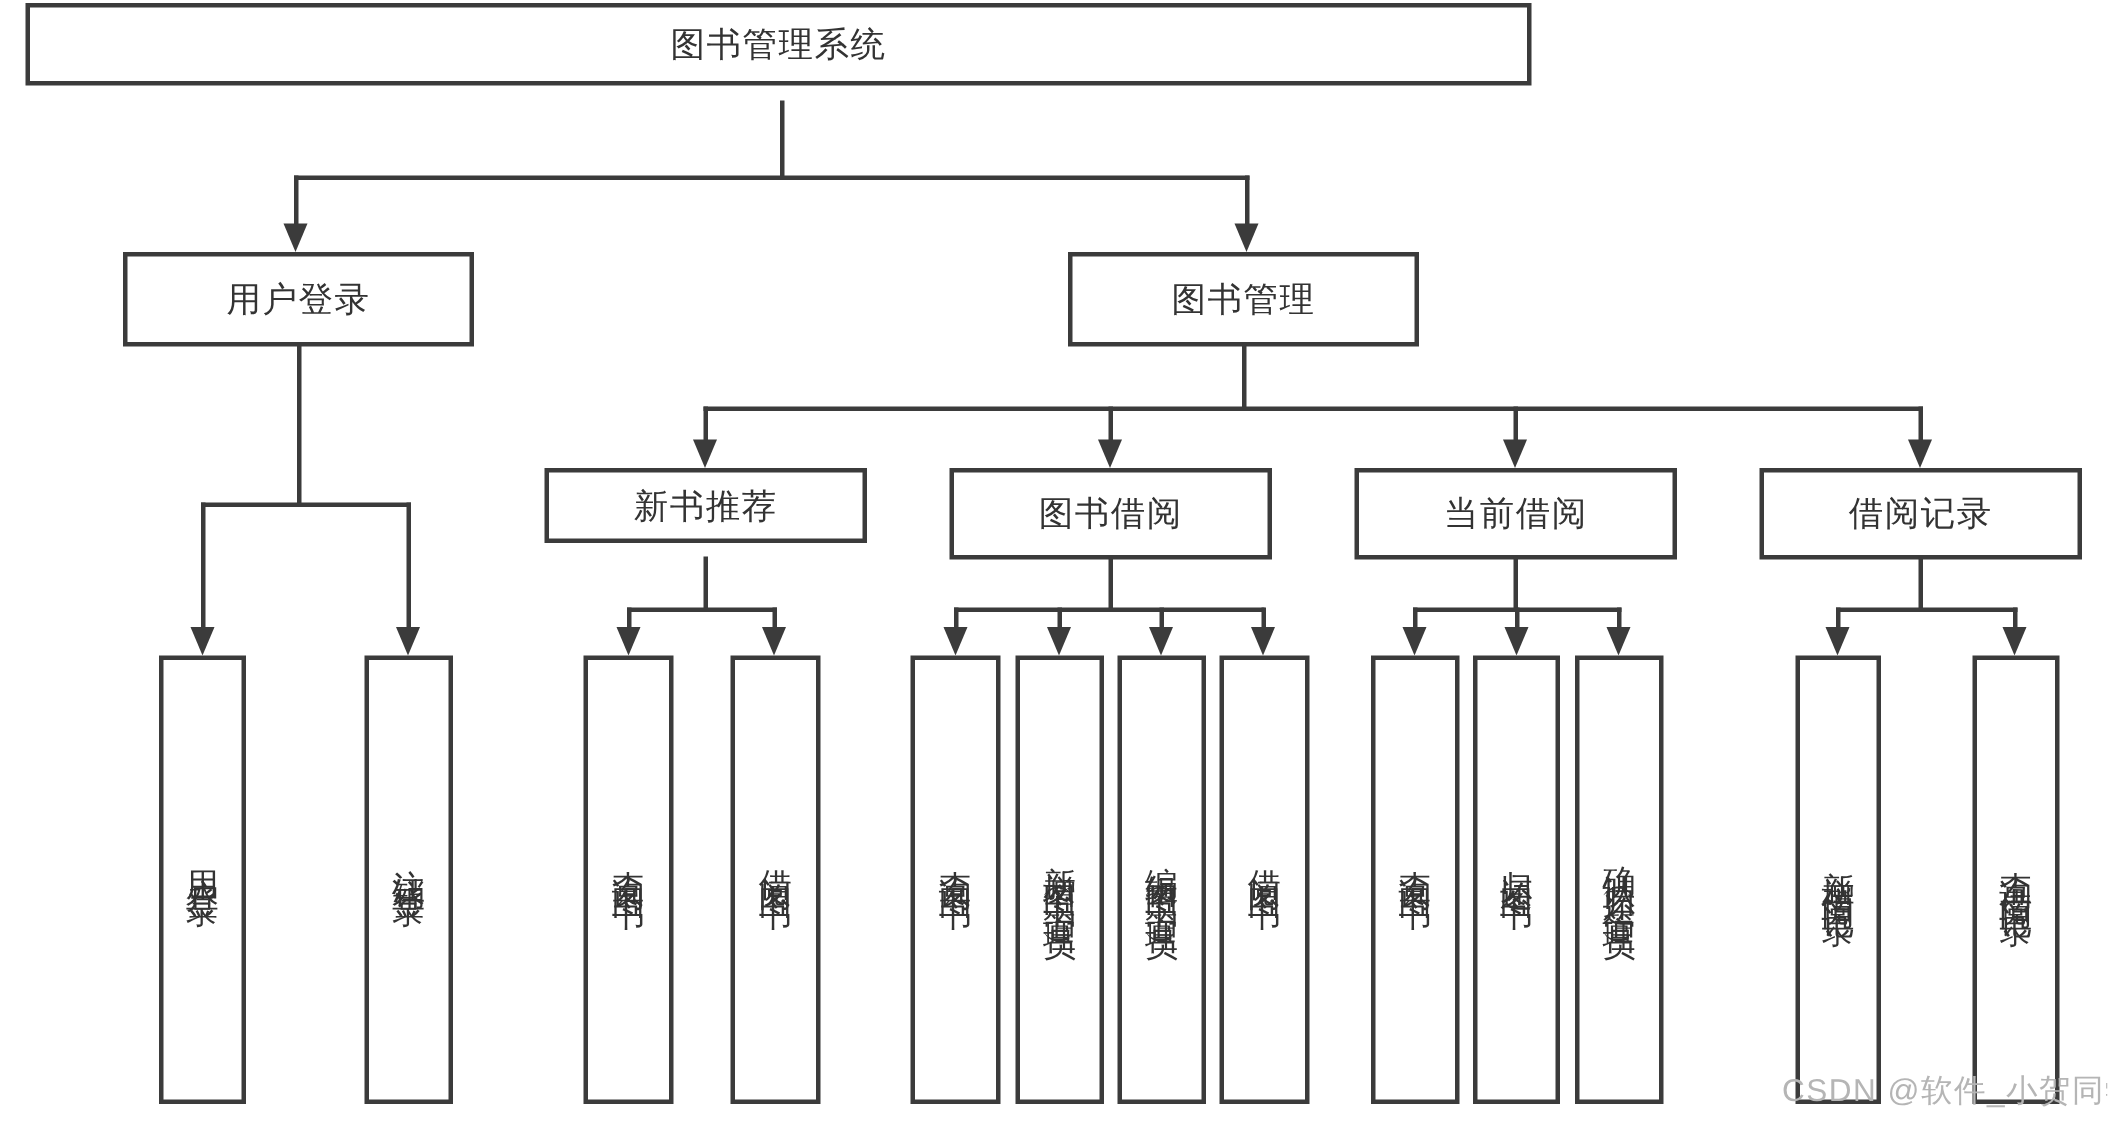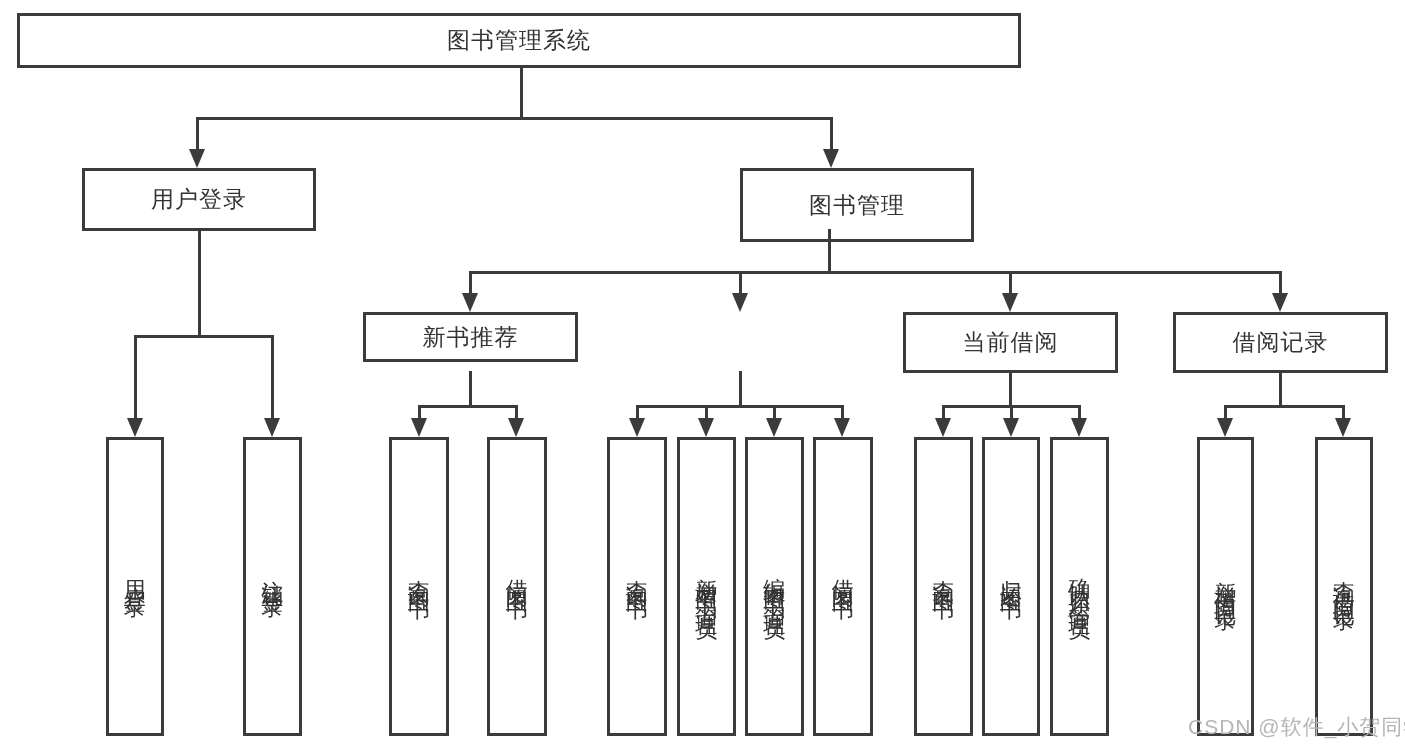--- a/index.html
+++ b/index.html
@@ -24,33 +24,36 @@
       border-right:8px solid transparent;border-top:19px solid var(--line);}
 
   .watermark{position:absolute;left:1188px;top:713px;font-size:21px;
       color:var(--wm);letter-spacing:1px;z-index:6;white-space:nowrap;}
 </style>
 </head>
 <body>
 
 <div class="canvas">
 
-  <div class="box" style="left:17px;top:13px;width:1004px;height:55px;">
+  <div class="box" style="left:17px;top:2px;width:1004px;height:55px;">
     <span class="hlabel">图书管理系统</span>
   </div>
 
   <div class="box" style="left:82px;top:168px;width:234px;height:63px;">
     <span class="hlabel">用户登录</span>
   </div>
-  <div class="box" style="left:740px;top:168px;width:234px;height:74px;align-items:center;">
+  <div class="box" style="left:712px;top:168px;width:234px;height:63px;align-items:center;">
     <span class="hlabel">图书管理</span>
   </div>
 
   <div class="box" style="left:363px;top:312px;width:215px;height:50px;">
     <span class="hlabel">新书推荐</span>
+  </div>
+  <div class="box" style="left:633px;top:312px;width:215px;height:61px;">
+    <span class="hlabel">图书借阅</span>
   </div>
   <div class="box" style="left:903px;top:312px;width:215px;height:61px;">
     <span class="hlabel">当前借阅</span>
   </div>
   <div class="box" style="left:1173px;top:312px;width:215px;height:61px;">
     <span class="hlabel">借阅记录</span>
   </div>
 
   <div class="box leaf" style="left:106px;top:437px;width:58px;height:299px;">
     <span class="vlabel">用户登录</span>

